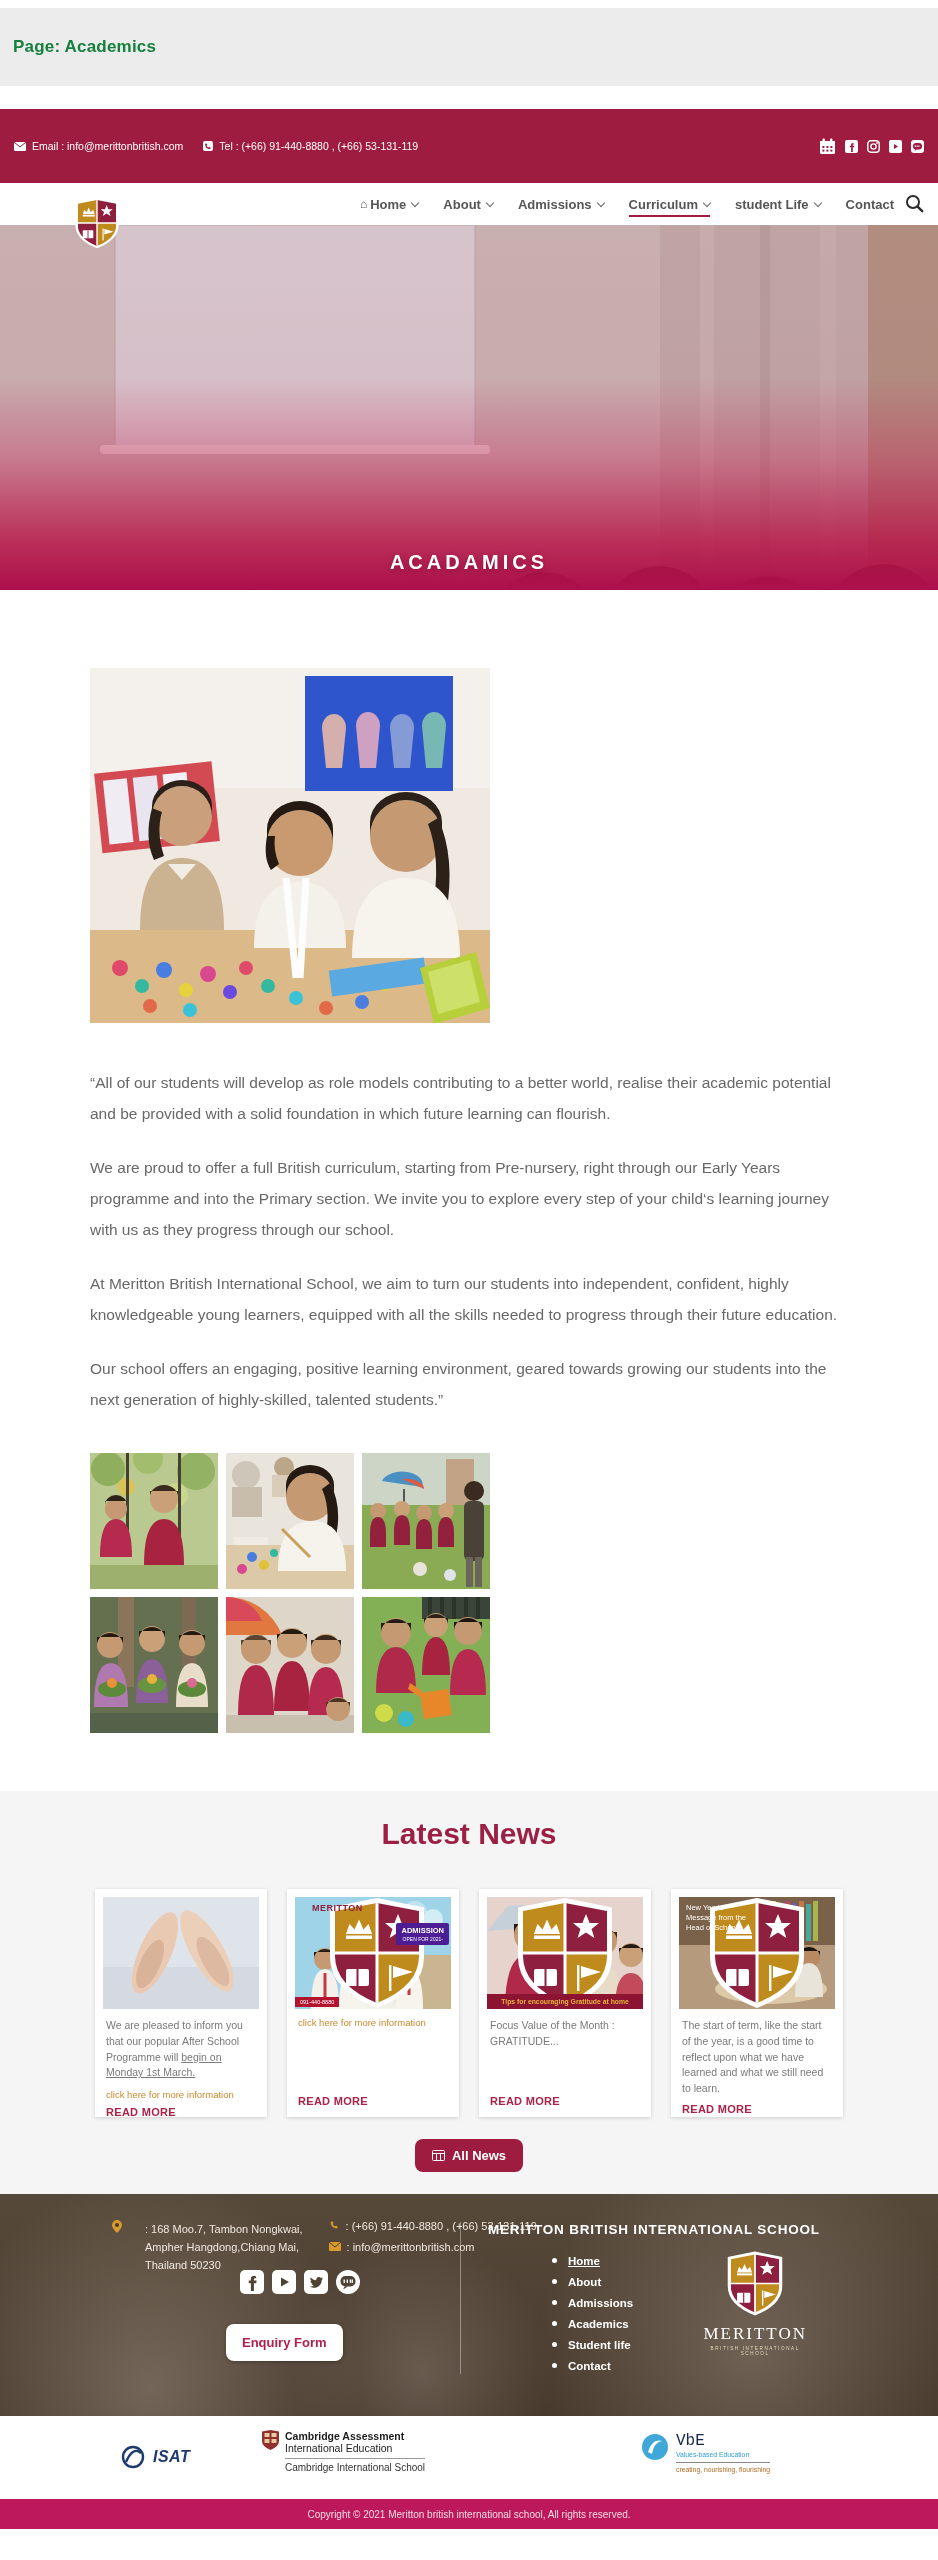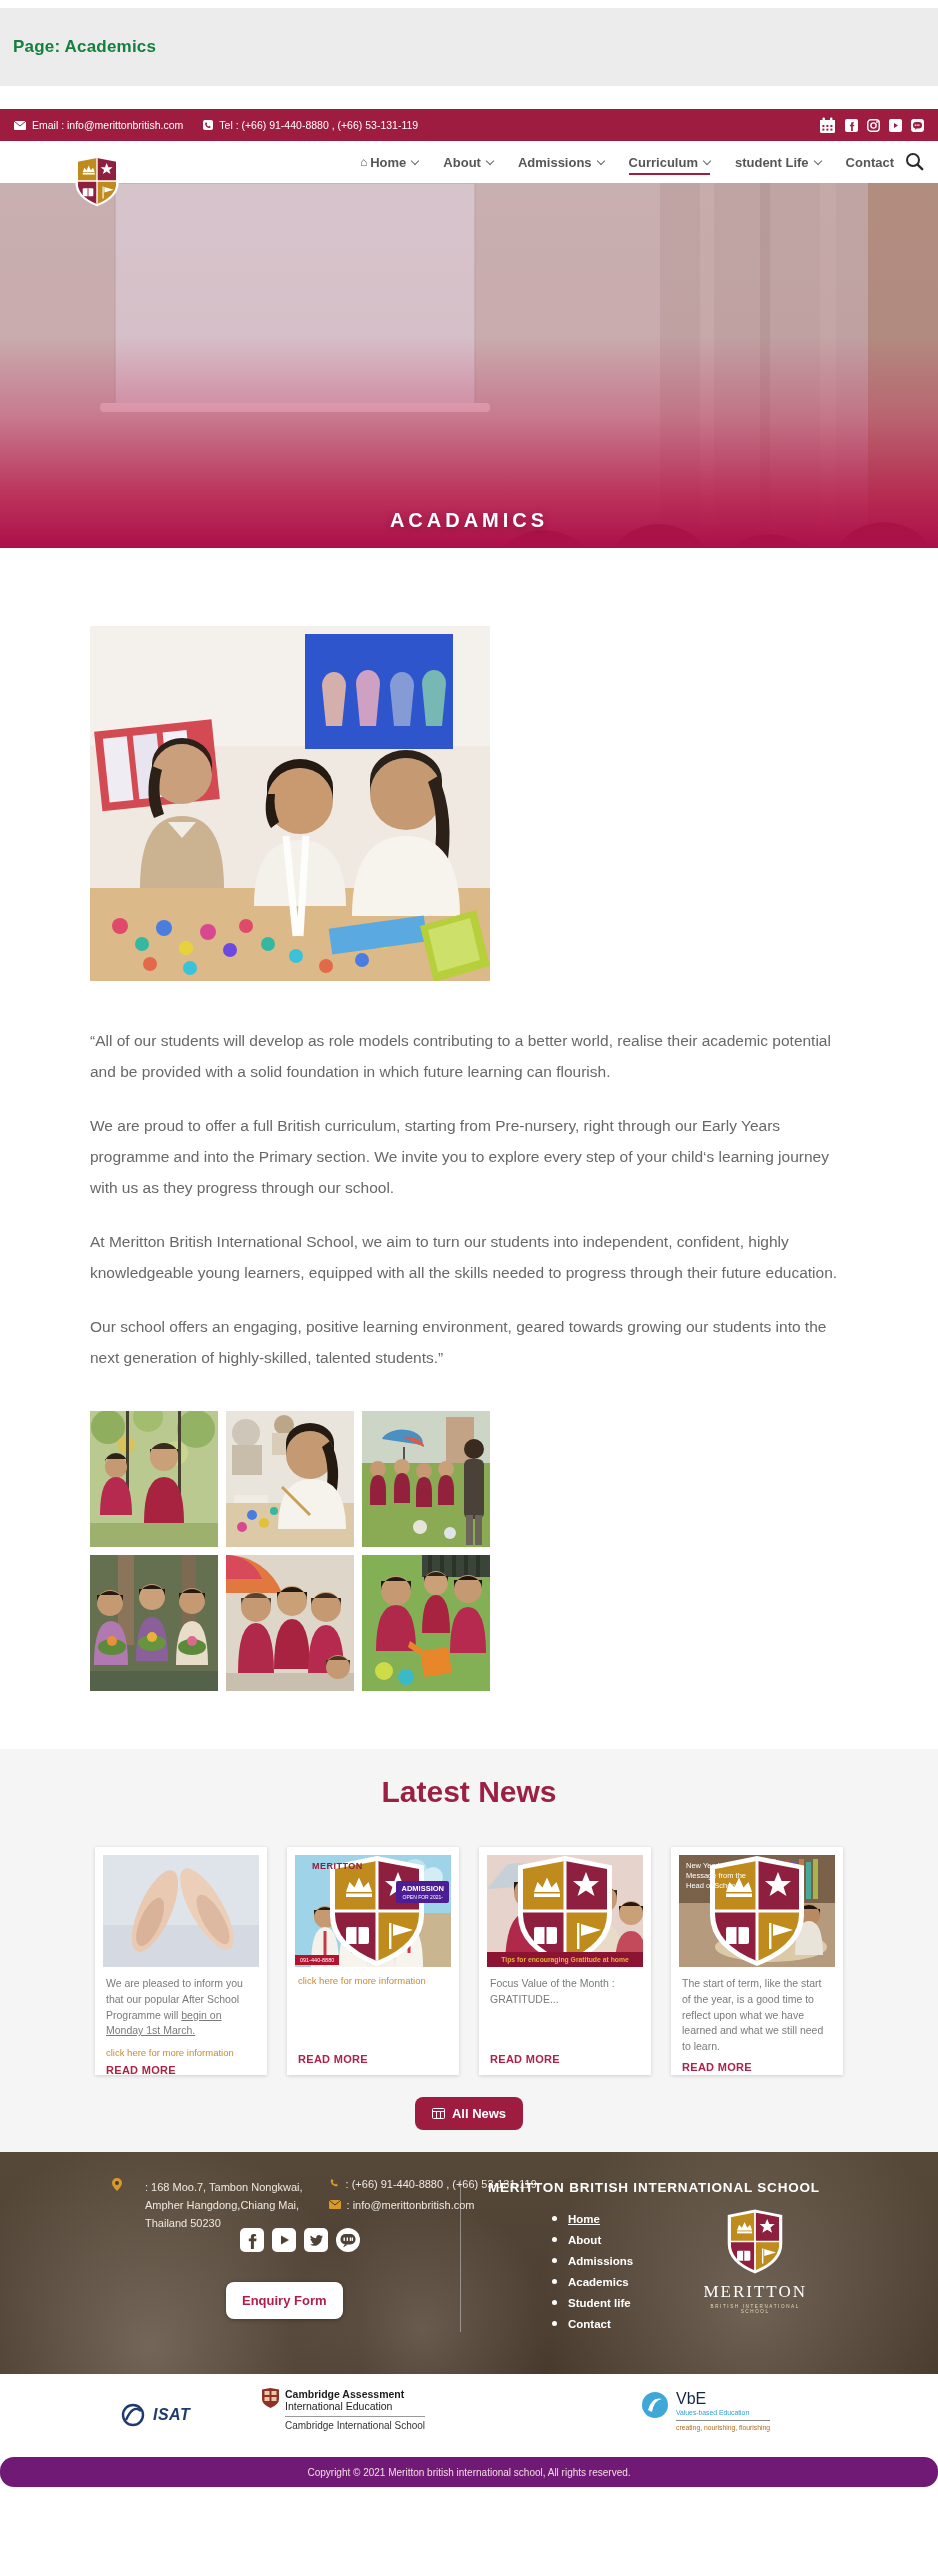--- a/index.html
+++ b/index.html
@@ -2,21 +2,21 @@
 <html><head>
 <meta charset="utf-8">
 <style>
   html,body{margin:0;padding:0;background:#fff;}
   .page{width:938px;font-family:"Liberation Sans",sans-serif;background:#fff;overflow:hidden;}
   
   .page-banner{height:78px;background:#ececec;margin-top:8px;display:flex;align-items:center;padding-left:13px;}
   .page-banner h1{font-size:17px;font-weight:700;color:#15803d;margin:0;letter-spacing:.2px;}
   .gap-white{height:23px;background:#fff;}
   
-  .topbar{height:32px;background:#9e1c3f;display:flex;align-items:center;justify-content:space-between;padding:0 14px;color:#fff;}
+  .topbar{height:40px;background:#9e1c3f;display:flex;align-items:center;justify-content:space-between;padding:17px 14px;color:#fff;}
   .topbar-left{display:flex;align-items:center;gap:20px;}
   .topbar-item{display:flex;align-items:center;gap:6px;font-size:10.5px;color:#fff;text-decoration:none;}
   .topbar-right{display:flex;align-items:center;gap:9px;}
   .tb-icon{display:inline-flex;}
   
   .navbar{height:42px;background:#fff;position:relative;}
   .brand-logo{position:absolute;left:74px;top:14px;z-index:6;}
   .nav-menu{position:absolute;right:44px;top:0;height:42px;display:flex;align-items:center;gap:25px;}
   .nav-item{font-size:13px;font-weight:700;color:#565656;text-decoration:none;display:flex;align-items:center;white-space:nowrap;}
   .nav-item .home-glyph{font-size:12px;margin-right:3px;color:#565656;}
@@ -88,25 +88,25 @@
   .acc-isat{position:absolute;left:118px;top:26px;display:flex;align-items:center;gap:5px;}
   .acc-isat .isat-text{font-size:16px;font-weight:700;font-style:italic;color:#1f3a6e;letter-spacing:.5px;}
   .acc-cam{position:absolute;left:262px;top:14px;display:flex;gap:6px;}
   .cam-lines{display:flex;flex-direction:column;}
   .cam-l1{font-size:10.5px;font-weight:700;color:#1c1c1c;}
   .cam-l2{font-size:10.5px;color:#1c1c1c;}
   .cam-hr{border-top:1px solid #9a9a9a;margin:4px 0 3px 0;}
   .cam-l3{font-size:10px;color:#333;}
   .acc-vbe{position:absolute;left:640px;top:16px;display:flex;gap:6px;align-items:flex-start;}
   .vbe-lines{display:flex;flex-direction:column;}
-  .vbe-t{font-family:Liberation Sans, sans-serif;font-size:16px;color:#16284a;}
+  .vbe-t{font-family:Liberation Mono, monospace;font-size:16px;color:#16284a;}
   .vbe-s{font-size:6.8px;color:#2e9fd4;margin-top:1px;}
   .vbe-tag{font-size:6.8px;color:#b06a22;border-top:1px solid #888;margin-top:4px;padding-top:3px;}
   
-  .copyright{height:30px;background:#701a75;display:flex;align-items:center;justify-content:center;border-radius:14px;}
+  .copyright{height:30px;background:#be185d;display:flex;align-items:center;justify-content:center;}
   .copyright span{font-size:10px;color:#f2dbe2;}
   .hidden-defs{position:absolute;width:0;height:0;overflow:hidden;}
 </style>
 </head>
 <body>
 
 <svg class="hidden-defs" aria-hidden="true">
   <symbol id="school-shield" viewBox="0 0 100 112">
     <path d="M50,1 L97,10.5 V60 Q97,93 50,111 Q3,93 3,60 V10.5 Z" fill="#fff"></path>
     <clipPath id="shieldClip">

